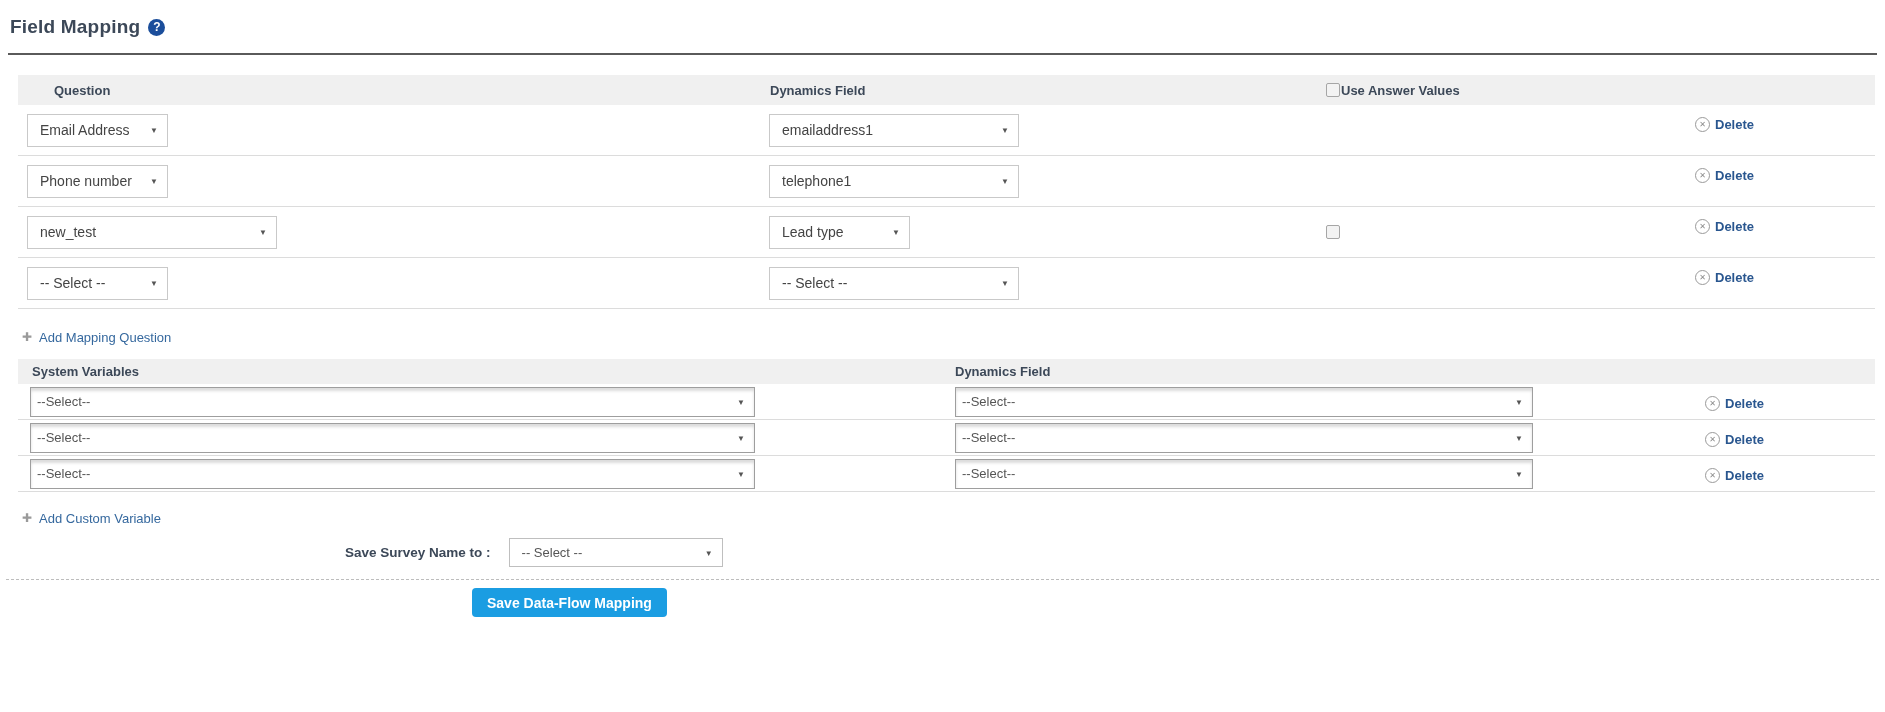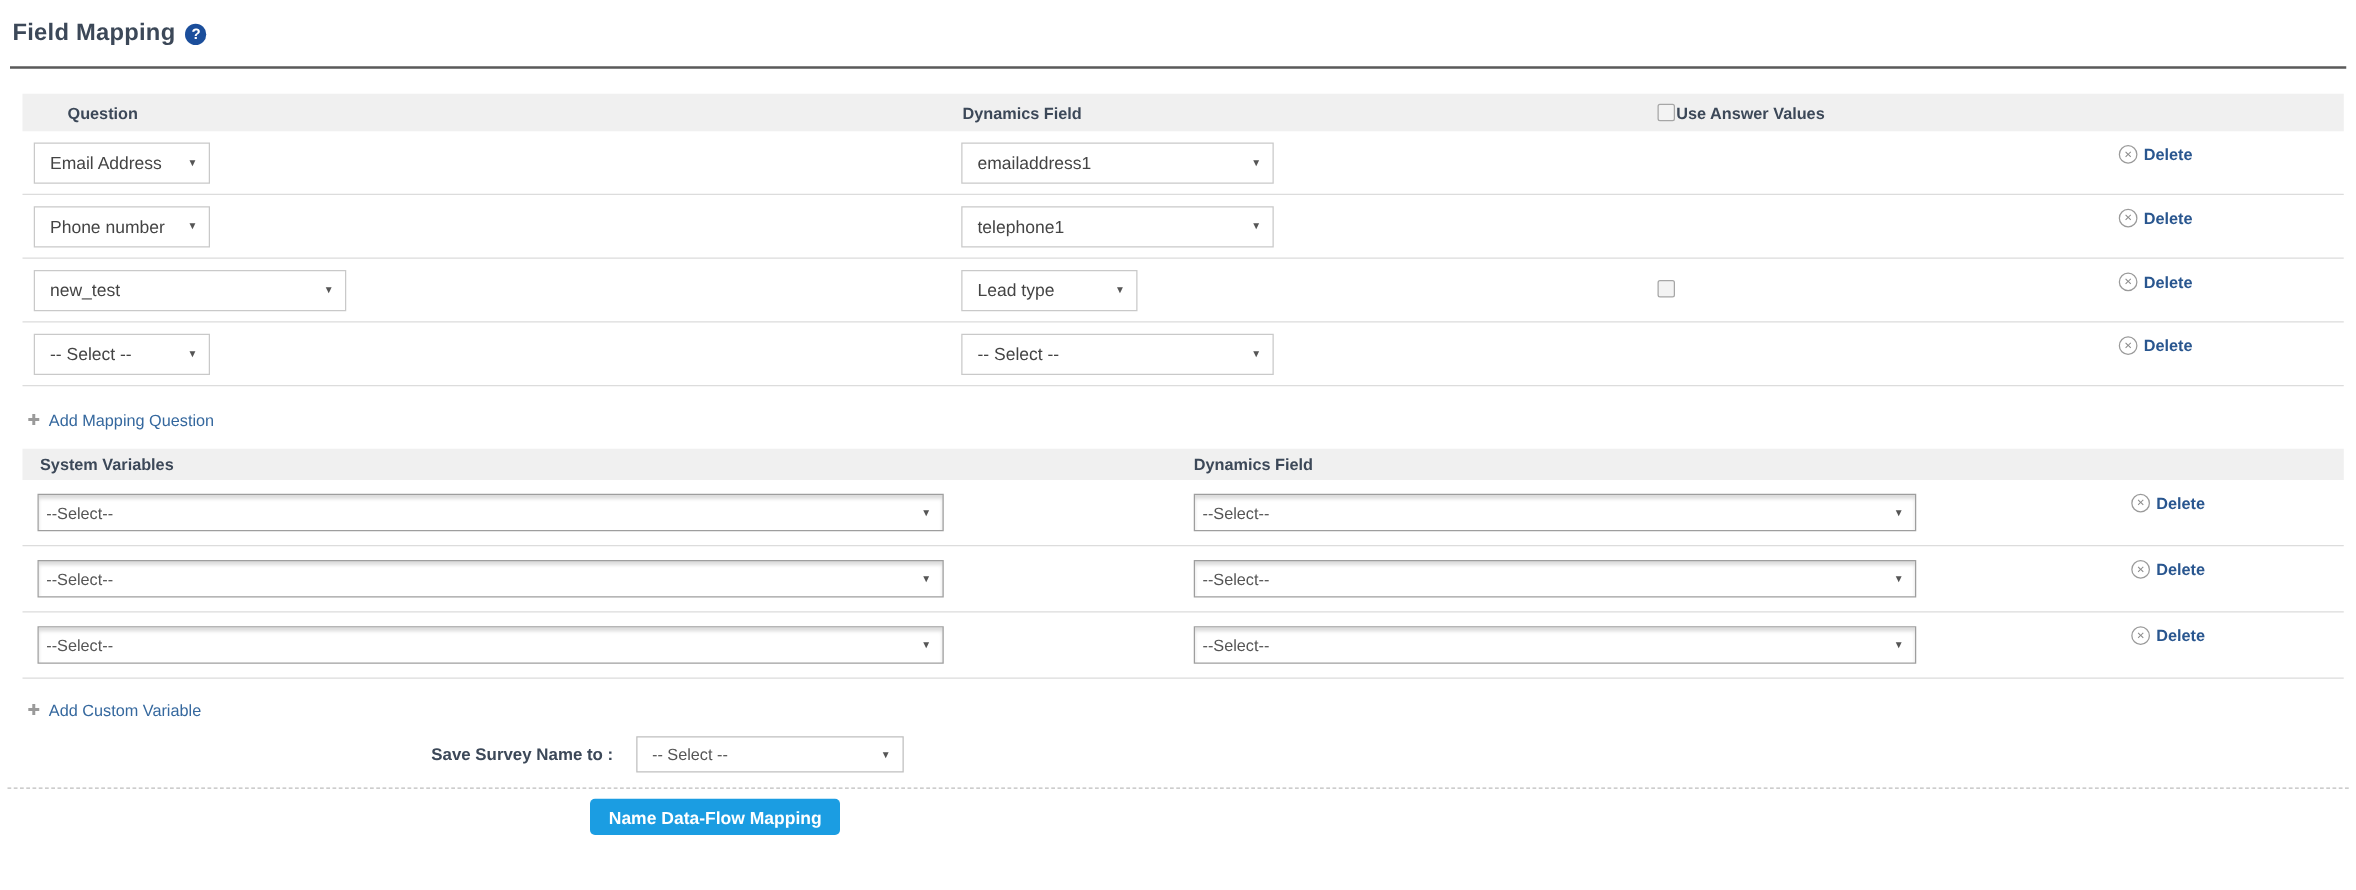--- a/index.html
+++ b/index.html
@@ -34,21 +34,21 @@
   .q-head .hcell.c1 { padding-left:36px; }
   .q-head .hcell.c2 { padding-left:10px; }
   .q-head .hcell.c3 { padding-left:10px; display:flex; align-items:center; }
   .q-row { height:51px; }
   .q-row.first { height:56px; }
 
   
   .s-grid { grid-template-columns:937px 740px 1fr; }
   .s-head { height:25px; margin-top:2px; }
   .s-head .hcell.c1 { padding-left:14px; }
-  .s-row { height:53px; }
+  .s-row { height:36px; }
 
   
   .selwrap { position:relative; display:inline-block; }
   .selwrap::after{
     content:"▼"; position:absolute; right:10px; top:50%;
     transform:translateY(-50%); font-size:8px; color:#555; pointer-events:none;
   }
   select{
     -webkit-appearance:none; appearance:none;
     background:#fff; color:#444;
@@ -251,16 +251,16 @@
 </div>
 
 
 <div class="save-survey-row">
   <span class="save-survey-label">Save Survey Name to :</span>
   <span class="selwrap"><select class="f-select"><option>-- Select --</option></select></span>
 </div>
 
 <hr class="dashed-rule">
 
-<button class="save-btn">Name Data-Flow Mapping</button>
+<button class="save-btn">Save Data-Flow Mapping</button>
 
 
 
 
 </body></html>

